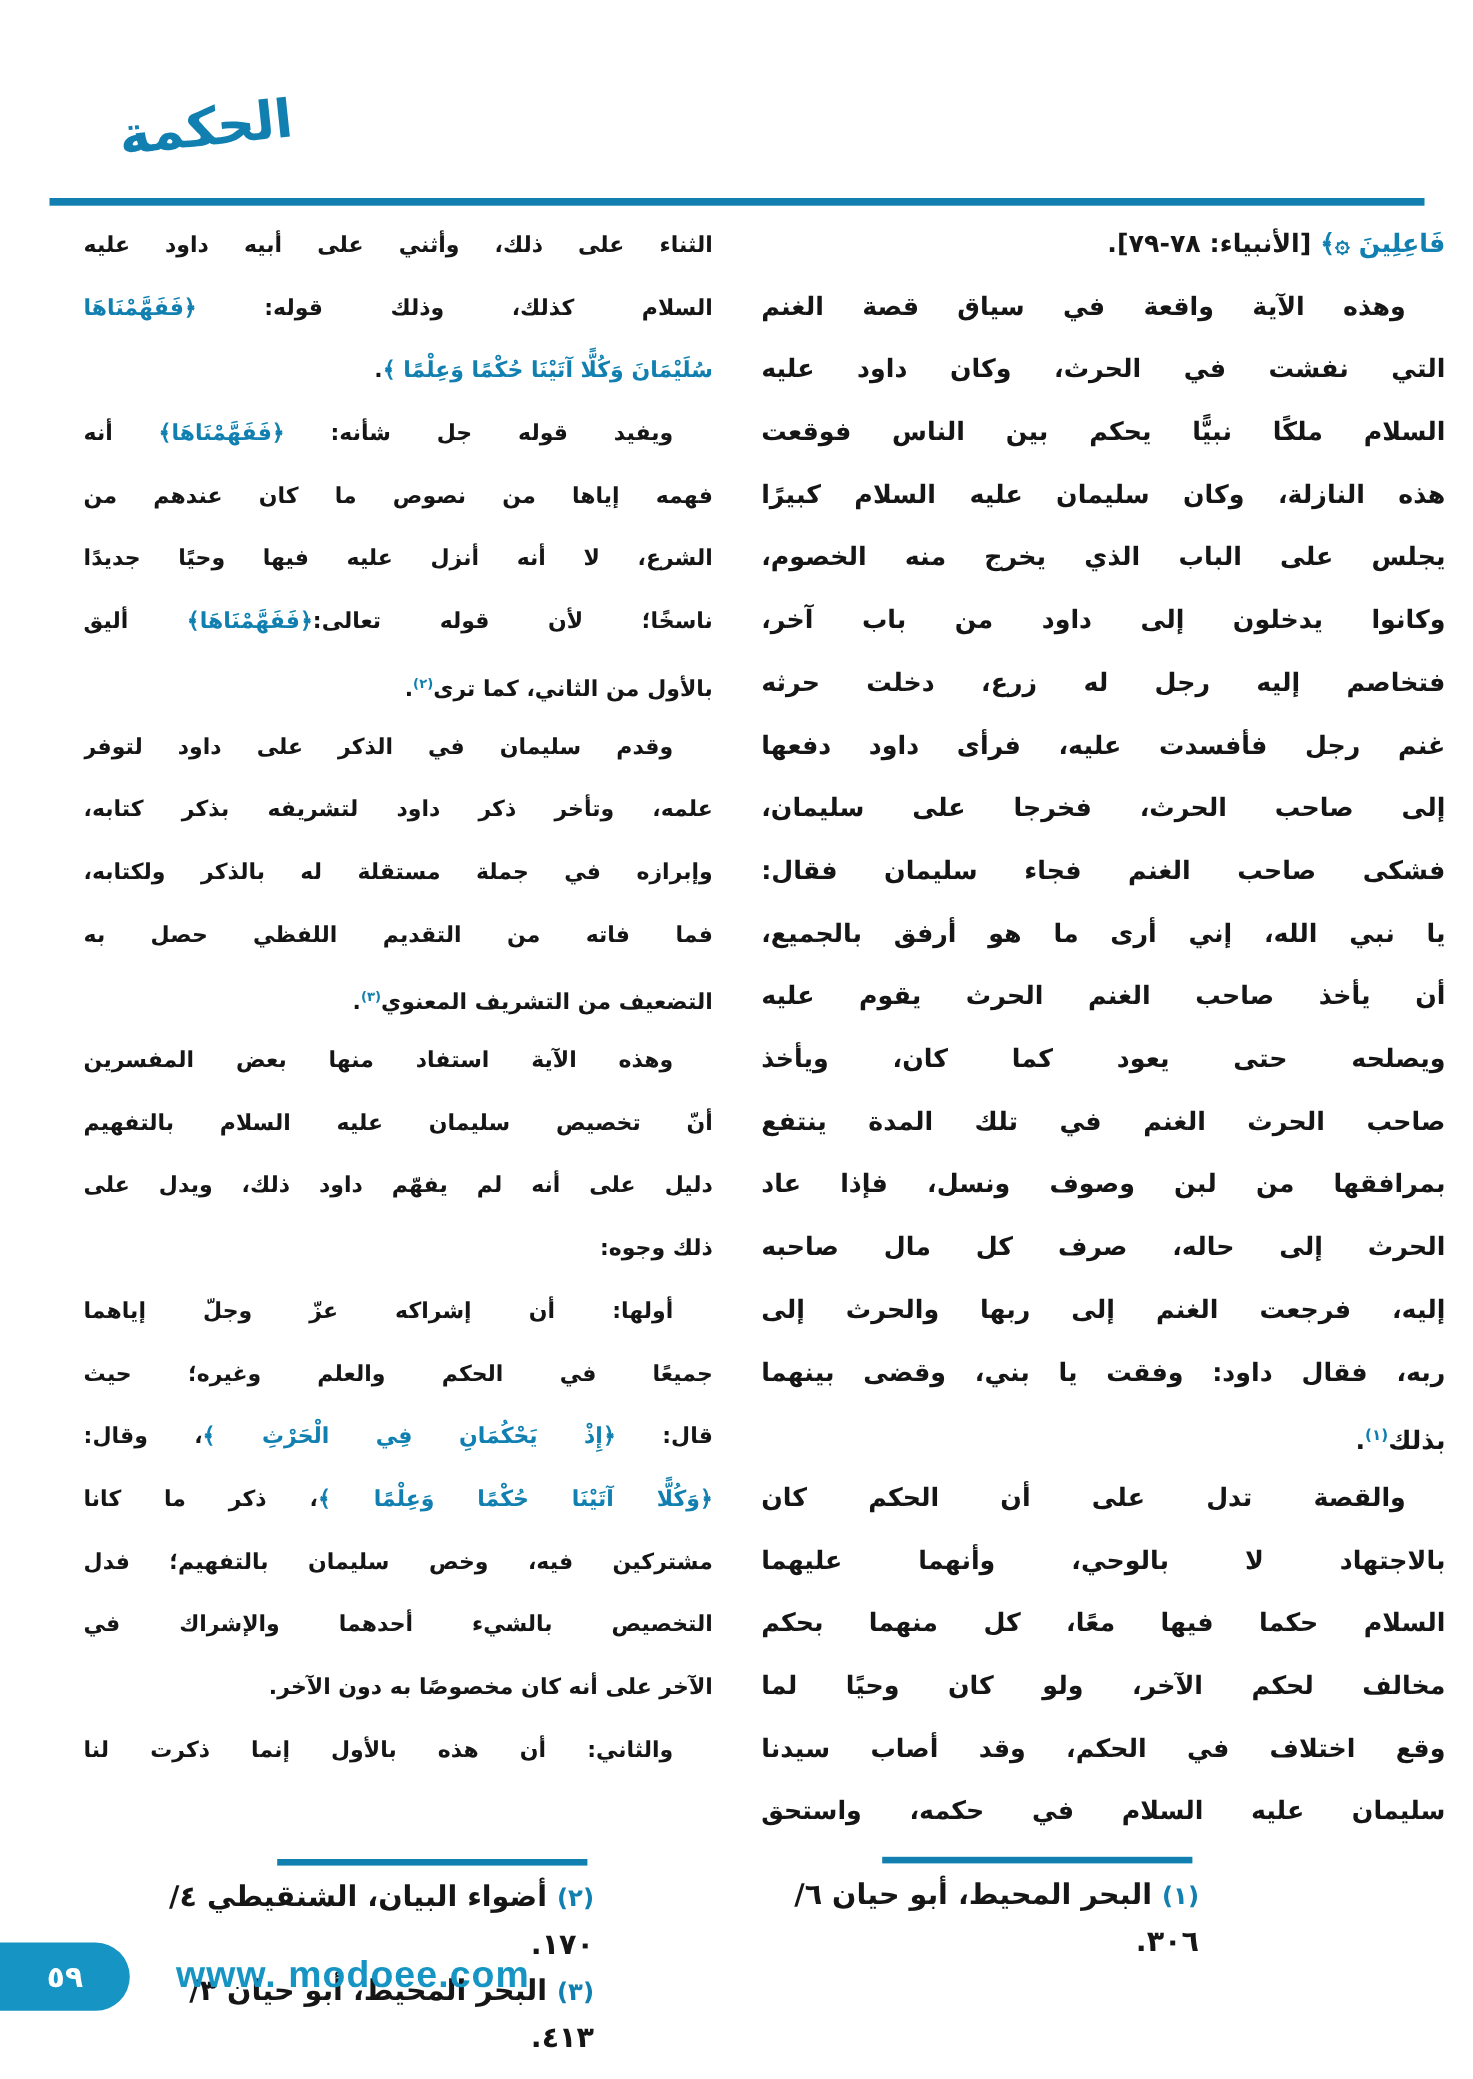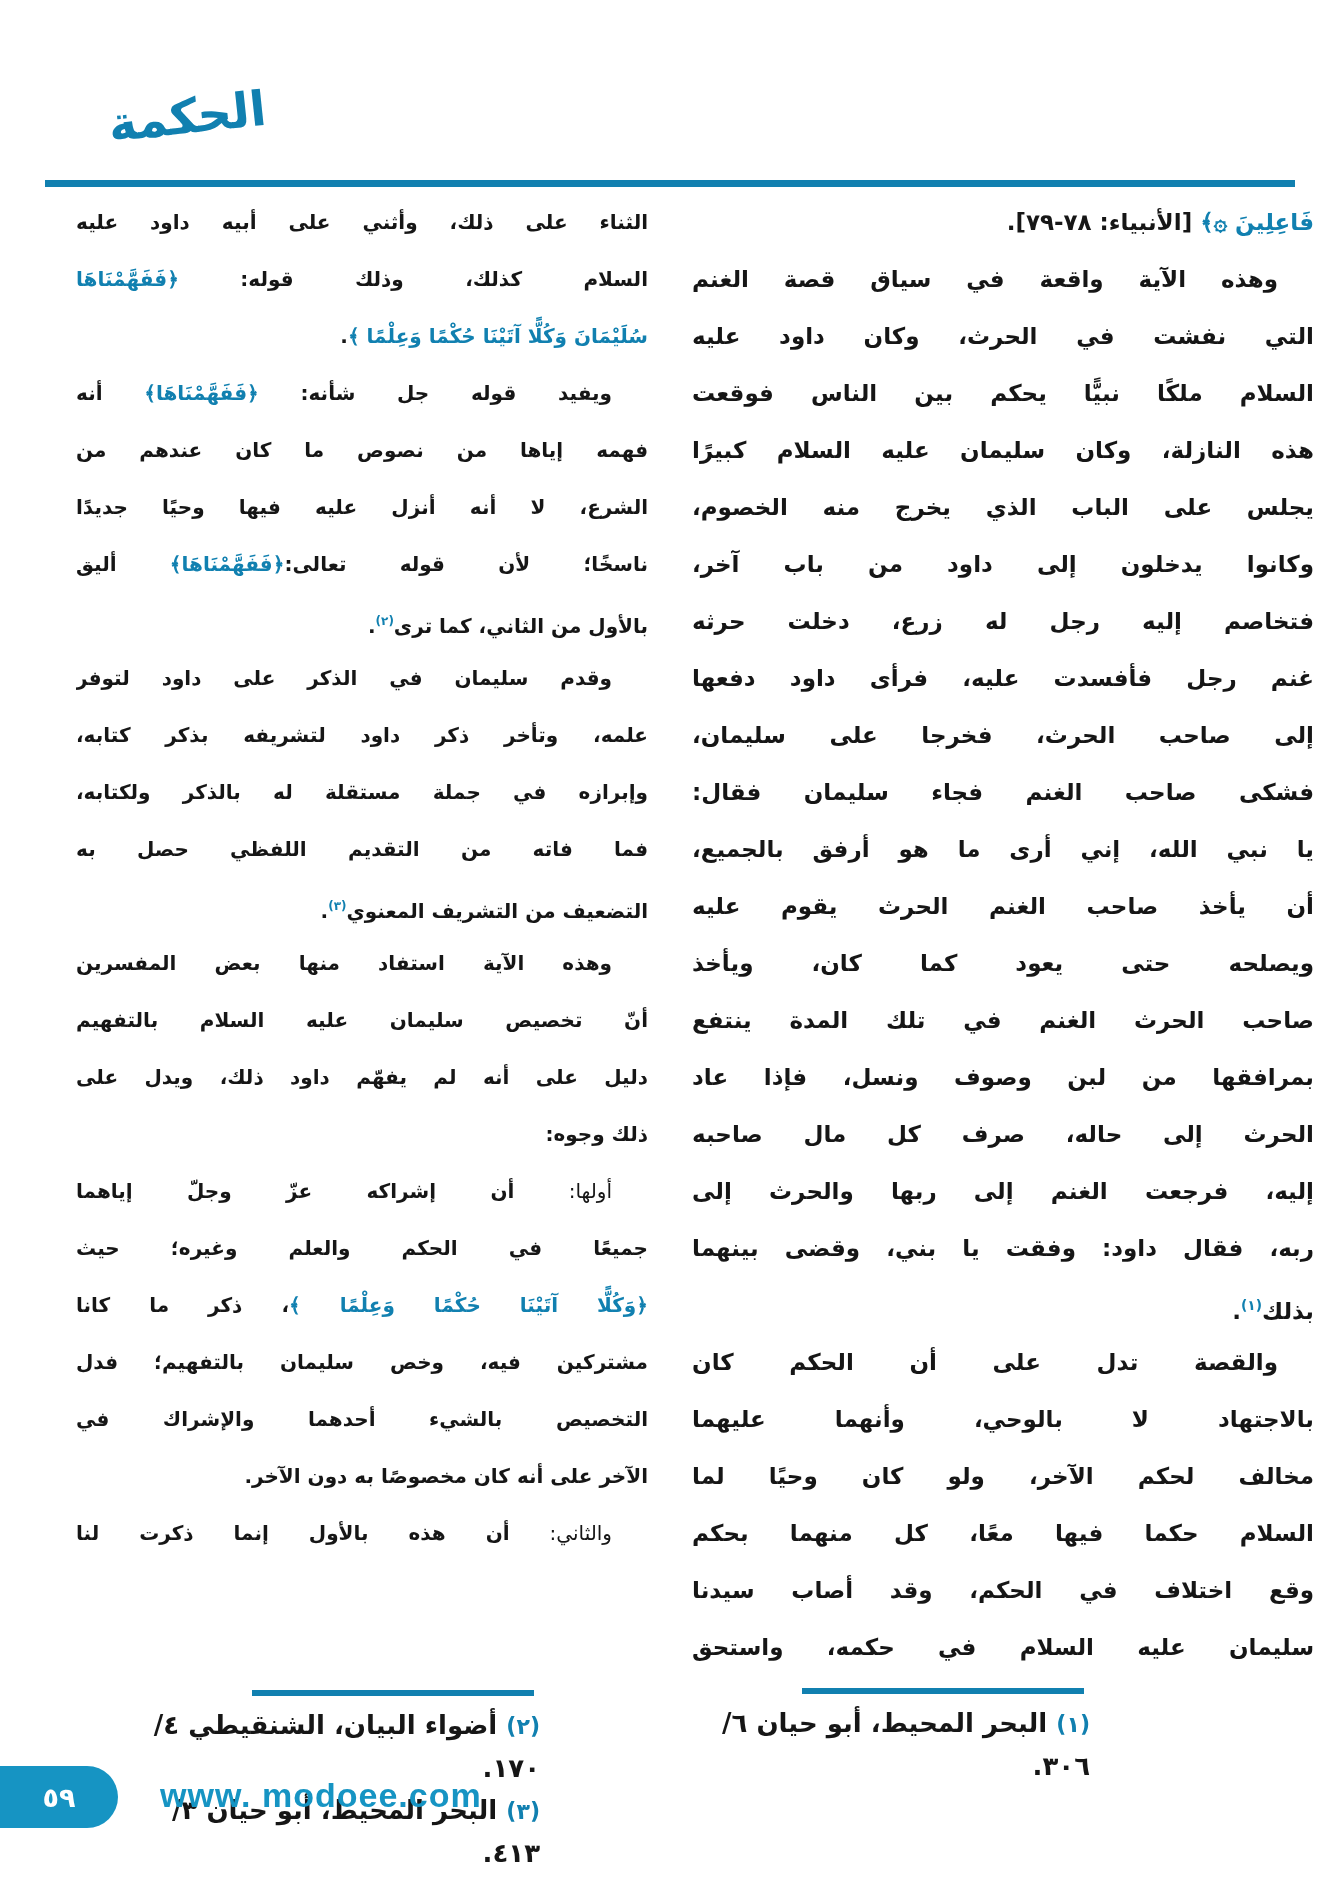--- a/index.html
+++ b/index.html
@@ -32,21 +32,21 @@
   .col-left{left:76px;width:572px;font-size:20px;}
   .line{
     height:57px;line-height:57px;
     text-align:justify;text-align-last:justify;
     overflow:hidden;white-space:normal;
   }
   .line.end{text-align-last:right;}
   .line.first{text-indent:36px;}
   .s-q{color:var(--accent);}
   .s-r{color:var(--accent);font-size:0.6em;vertical-align:super;font-weight:700;}
-  .s-b{font-weight:400;}
+  .s-b{font-weight:700;}
   
   .fnblock{
     position:absolute;direction:rtl;color:#161616;
     font-size:26px;font-weight:700;text-align:right;
   }
   .fn-right{left:700px;width:390px;top:1688px;}
   .fn-left{left:150px;width:390px;top:1646px;margin-top:44px;}
   .fnrule{height:6px;width:282px;background:var(--accent);margin-left:auto;margin-right:6px;margin-bottom:8px;}
   .fnline{line-height:42px;}
   .fnline .s-r{font-size:0.85em;vertical-align:baseline;}
@@ -90,22 +90,22 @@
       <div class="line"><span class="s-k">أن يأخذ صاحب الغنم الحرث يقوم عليه</span></div>
       <div class="line"><span class="s-k">ويصلحه حتى يعود كما كان، ويأخذ</span></div>
       <div class="line"><span class="s-k">صاحب الحرث الغنم في تلك المدة ينتفع</span></div>
       <div class="line"><span class="s-k">بمرافقها من لبن وصوف ونسل، فإذا عاد</span></div>
       <div class="line"><span class="s-k">الحرث إلى حاله، صرف كل مال صاحبه</span></div>
       <div class="line"><span class="s-k">إليه، فرجعت الغنم إلى ربها والحرث إلى</span></div>
       <div class="line"><span class="s-k">ربه، فقال داود: وفقت يا بني، وقضى بينهما</span></div>
       <div class="line end"><span class="s-k">بذلك</span><span class="s-r">(١)</span><span class="s-k">.</span></div>
       <div class="line first"><span class="s-k">والقصة تدل على أن الحكم كان</span></div>
       <div class="line"><span class="s-k">بالاجتهاد لا بالوحي، وأنهما عليهما</span></div>
+      <div class="line"><span class="s-k">السلام حكما فيها معًا، كل منهما بحكم</span></div>
       <div class="line"><span class="s-k">مخالف لحكم الآخر، ولو كان وحيًا لما</span></div>
-      <div class="line"><span class="s-k">السلام حكما فيها معًا، كل منهما بحكم</span></div>
       <div class="line"><span class="s-k">وقع اختلاف في الحكم، وقد أصاب سيدنا</span></div>
       <div class="line"><span class="s-k">سليمان عليه السلام في حكمه، واستحق</span></div>
     </div>
   <div class="col col-left" id="col-left">
       <div class="line"><span class="s-k">الثناء على ذلك، وأثني على أبيه داود عليه</span></div>
       <div class="line"><span class="s-k">السلام كذلك، وذلك قوله: </span><span class="s-q">﴿فَفَهَّمْنَاهَا</span></div>
       <div class="line end"><span class="s-q">سُلَيْمَانَ وَكُلًّا آتَيْنَا حُكْمًا وَعِلْمًا ﴾</span><span class="s-k">.</span></div>
       <div class="line first"><span class="s-k">ويفيد قوله جل شأنه: </span><span class="s-q">﴿فَفَهَّمْنَاهَا﴾</span><span class="s-k"> أنه</span></div>
       <div class="line"><span class="s-k">فهمه إياها من نصوص ما كان عندهم من</span></div>
       <div class="line"><span class="s-k">الشرع، لا أنه أنزل عليه فيها وحيًا جديدًا</span></div>
@@ -115,20 +115,21 @@
       <div class="line"><span class="s-k">علمه، وتأخر ذكر داود لتشريفه بذكر كتابه،</span></div>
       <div class="line"><span class="s-k">وإبرازه في جملة مستقلة له بالذكر ولكتابه،</span></div>
       <div class="line"><span class="s-k">فما فاته من التقديم اللفظي حصل به</span></div>
       <div class="line end"><span class="s-k">التضعيف من التشريف المعنوي</span><span class="s-r">(٣)</span><span class="s-k">.</span></div>
       <div class="line first"><span class="s-k">وهذه الآية استفاد منها بعض المفسرين</span></div>
       <div class="line"><span class="s-k">أنّ تخصيص سليمان عليه السلام بالتفهيم</span></div>
       <div class="line"><span class="s-k">دليل على أنه لم يفهّم داود ذلك، ويدل على</span></div>
       <div class="line end"><span class="s-k">ذلك وجوه:</span></div>
       <div class="line first"><span class="s-b">أولها:</span><span class="s-k"> أن إشراكه عزّ وجلّ إياهما</span></div>
       <div class="line"><span class="s-k">جميعًا في الحكم والعلم وغيره؛ حيث</span></div>
+      <div class="line"><span class="s-k">قال: </span><span class="s-q">﴿إِذْ يَحْكُمَانِ فِي الْحَرْثِ ﴾</span><span class="s-k">، وقال:</span></div>
       <div class="line"><span class="s-q">﴿وَكُلًّا آتَيْنَا حُكْمًا وَعِلْمًا ﴾</span><span class="s-k">، ذكر ما كانا</span></div>
       <div class="line"><span class="s-k">مشتركين فيه، وخص سليمان بالتفهيم؛ فدل</span></div>
       <div class="line"><span class="s-k">التخصيص بالشيء أحدهما والإشراك في</span></div>
       <div class="line end"><span class="s-k">الآخر على أنه كان مخصوصًا به دون الآخر.</span></div>
       <div class="line first"><span class="s-b">والثاني:</span><span class="s-k"> أن هذه بالأول إنما ذكرت لنا</span></div>
     </div>
 
   <div class="fnblock fn-right">
     <div class="fnrule"></div>
     <div id="fn-right-lines">

